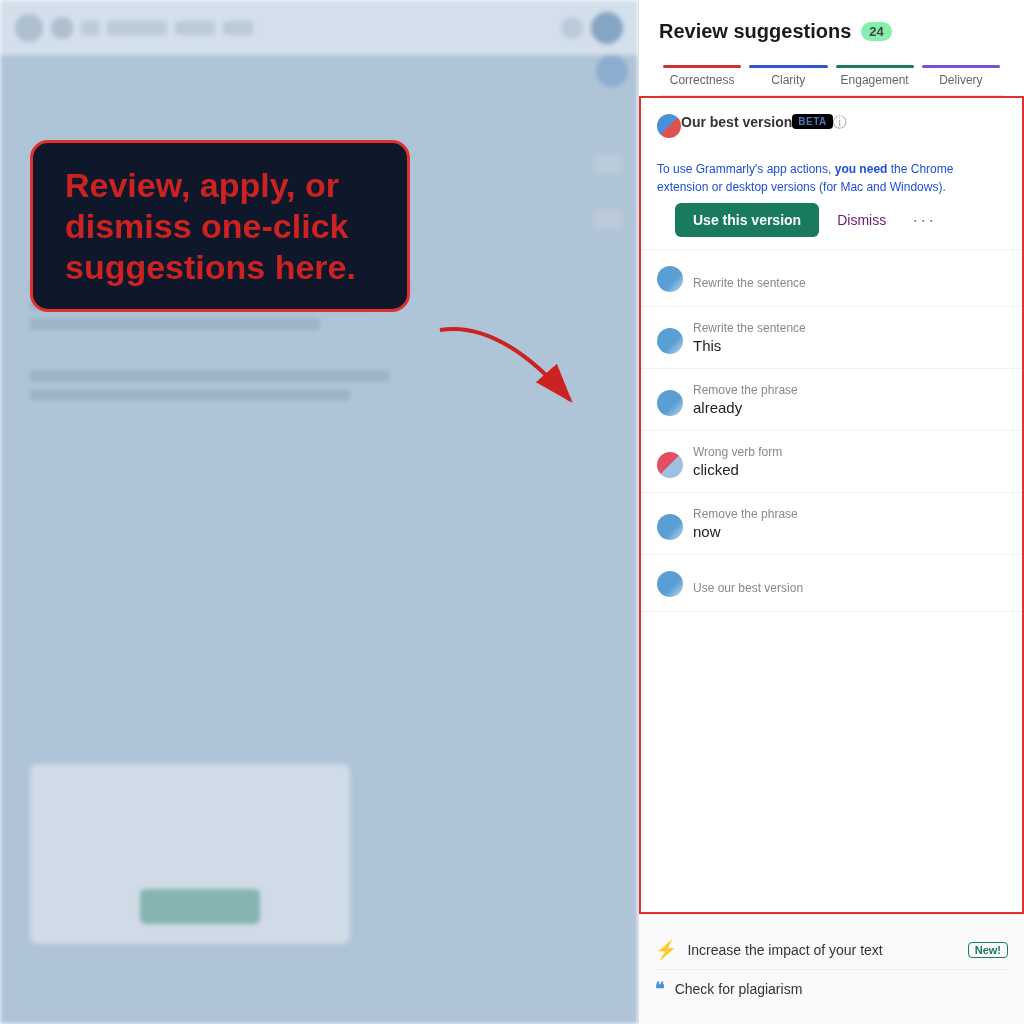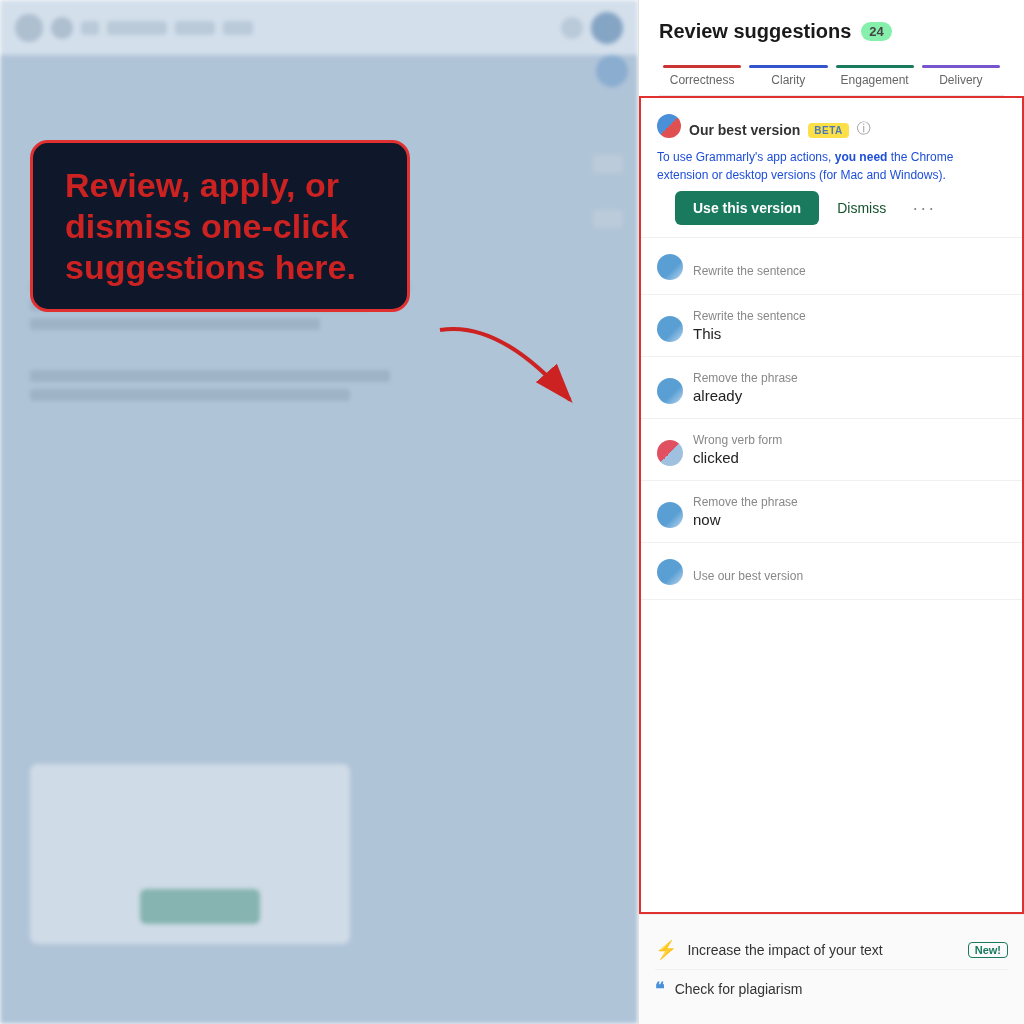--- a/index.html
+++ b/index.html
@@ -136,41 +136,40 @@
     }
 
     
     .best-version-card {
       padding: 16px 16px 12px;
       border-bottom: 1px solid #f0f0f0;
     }
 
     .best-version-header {
       display: flex;
-      align-items: flex-end;
-      gap: 8px;
-      margin-bottom: 10px;
+      align-items: flex-start;
+      margin-bottom: 22px;
     }
 
     .bv-icon {
       width: 24px;
       height: 24px;
       border-radius: 50%;
       background: linear-gradient(135deg, #4a90d9 50%, #e05050 50%);
       flex-shrink: 0;
     }
 
     .bv-title {
       font-size: 14px;
       font-weight: 600;
       color: #333;
     }
 
     .beta-badge {
-      background: #fde047;
+      background: #000000;
       color: #4a7ab5;
       font-size: 10px;
       font-weight: 700;
       padding: 2px 6px;
       border-radius: 4px;
       letter-spacing: 0.5px;
     }
 
     .info-icon {
       color: #999;
@@ -203,21 +202,21 @@
       border-radius: 6px;
       font-size: 14px;
       font-weight: 600;
       cursor: pointer;
       margin-left: 18px;
     }
 
     .dismiss-btn {
       background: none;
       border: none;
-      color: #14532d;
+      color: #701a75;
       font-size: 14px;
       cursor: pointer;
       padding: 9px 8px;
     }
 
     .more-btn {
       background: none;
       border: none;
       color: #888;
       font-size: 18px;

